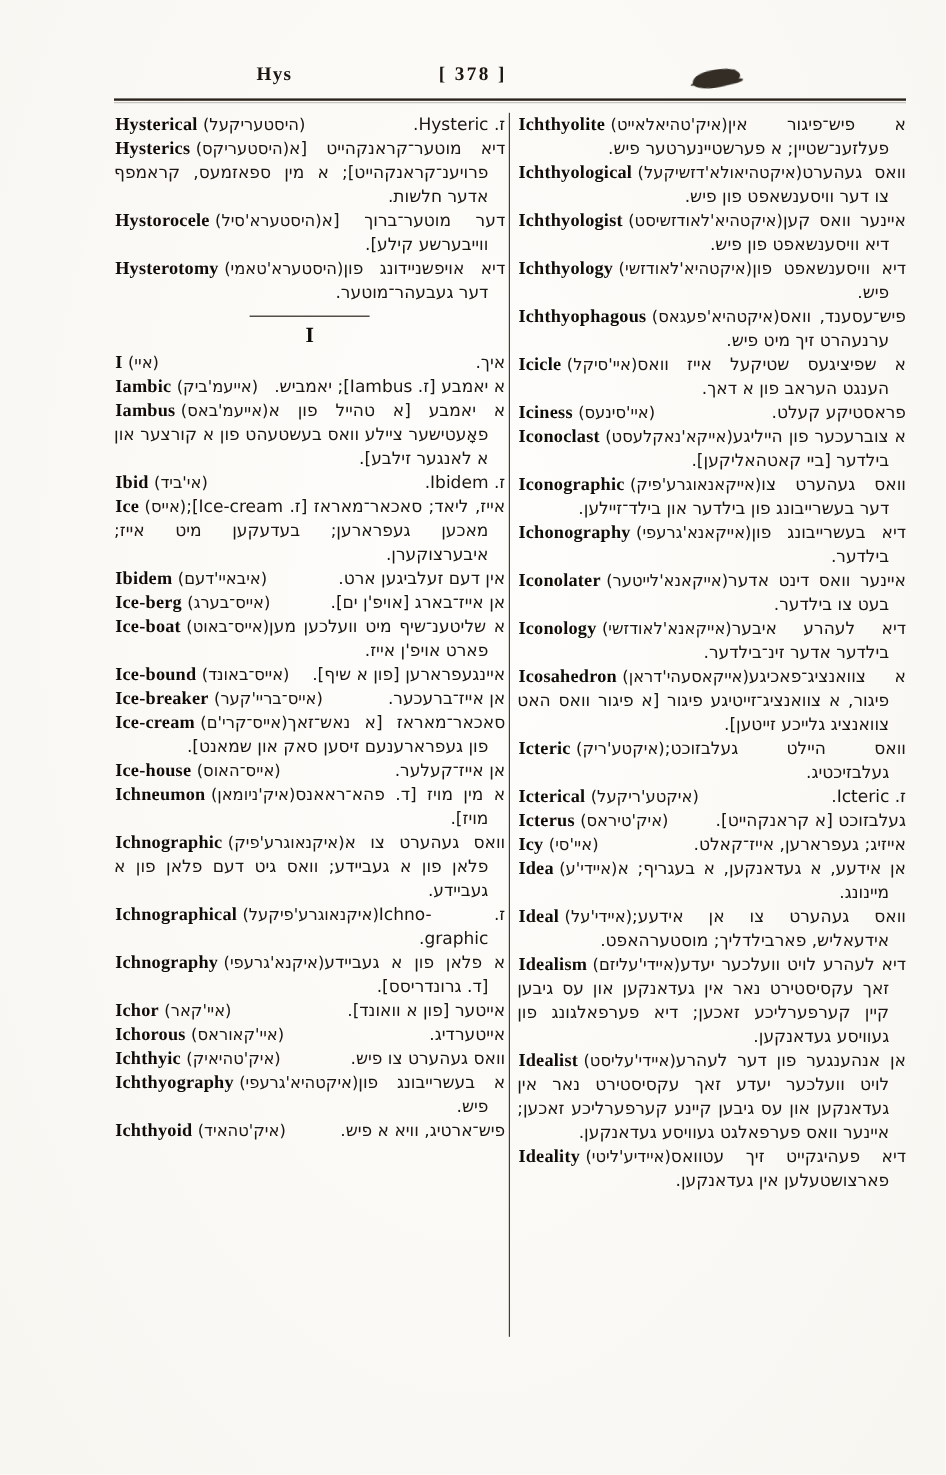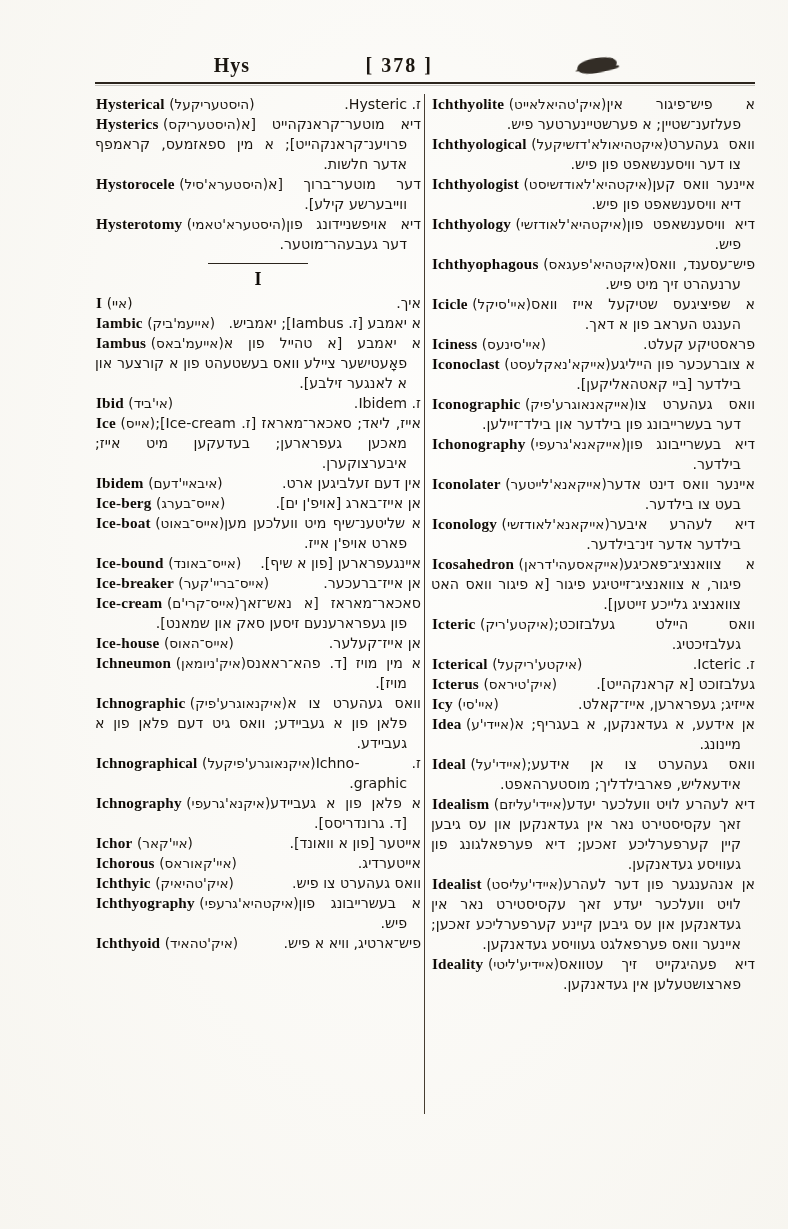--- a/index.html
+++ b/index.html
@@ -13,21 +13,21 @@
     color:#1b1610;
     font-family:"DejaVu Sans", sans-serif;
     font-size:14.2px;
     overflow:hidden;
   }
   .content{position:absolute;left:95px;top:50px;width:660px;}
   
   .runhead{
     position:relative;height:32px;
     font-family:"Liberation Serif","DejaVu Serif",serif;
-    font-weight:bold;font-size:20px;
+    font-weight:bold;font-size:16px;
   }
   .guide-left{position:absolute;left:18%;top:4px;letter-spacing:1px;}
   .pageno{position:absolute;left:41%;top:4px;font-weight:600;letter-spacing:2px;}
   .smudge{
     position:absolute;left:73%;top:8px;width:40px;height:15px;
     background:#241e17;
     border-radius:55% 45% 60% 40% / 65% 50% 60% 45%;
     transform:rotate(-7deg);
     box-shadow:7px 4px 0 -5px #241e17,-8px 2px 0 -6px #2a2319,2px -4px 0 -5px #241e17;
     filter:blur(.4px);opacity:.93;

